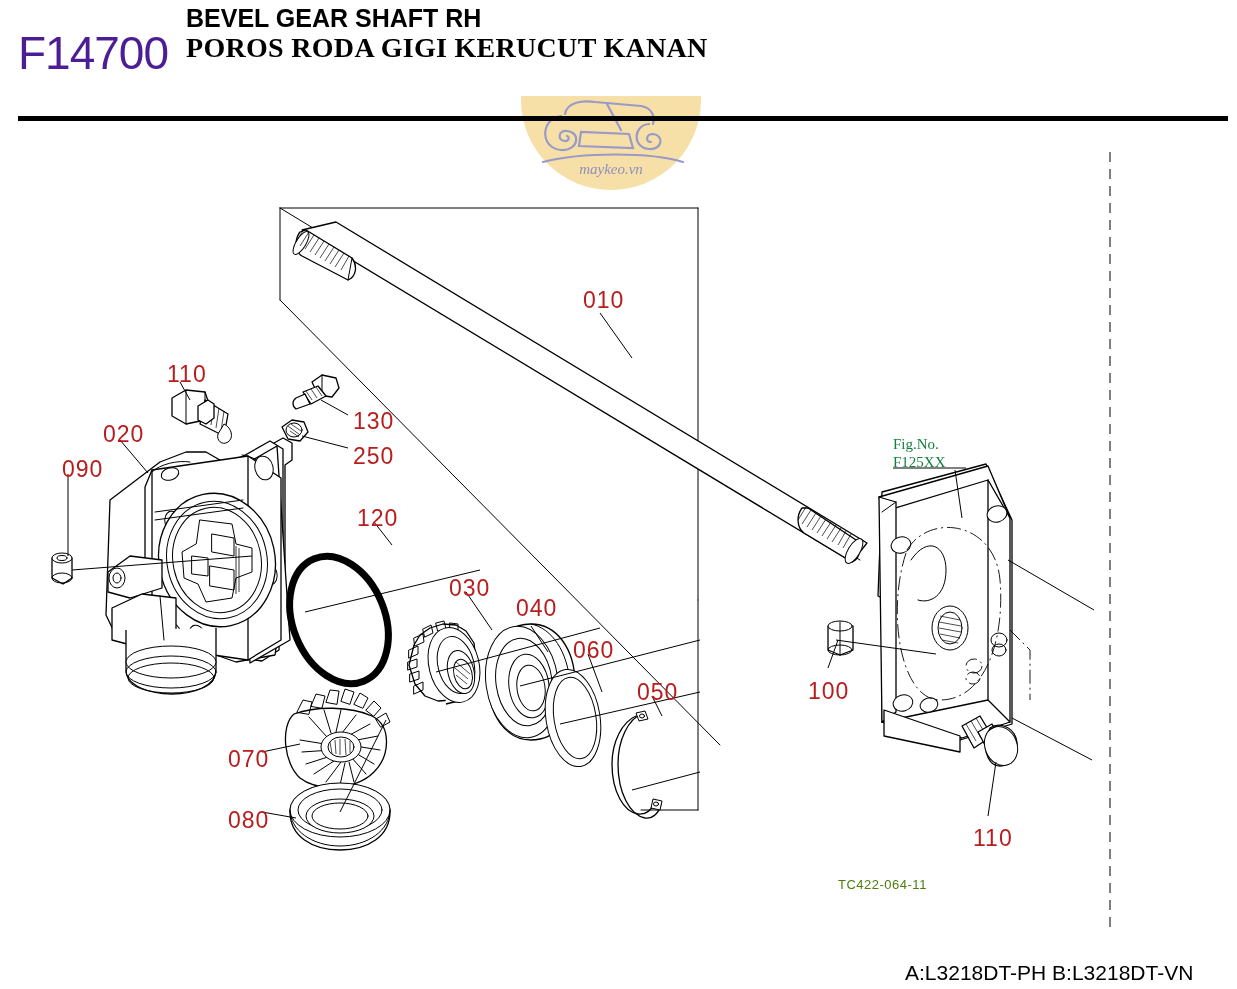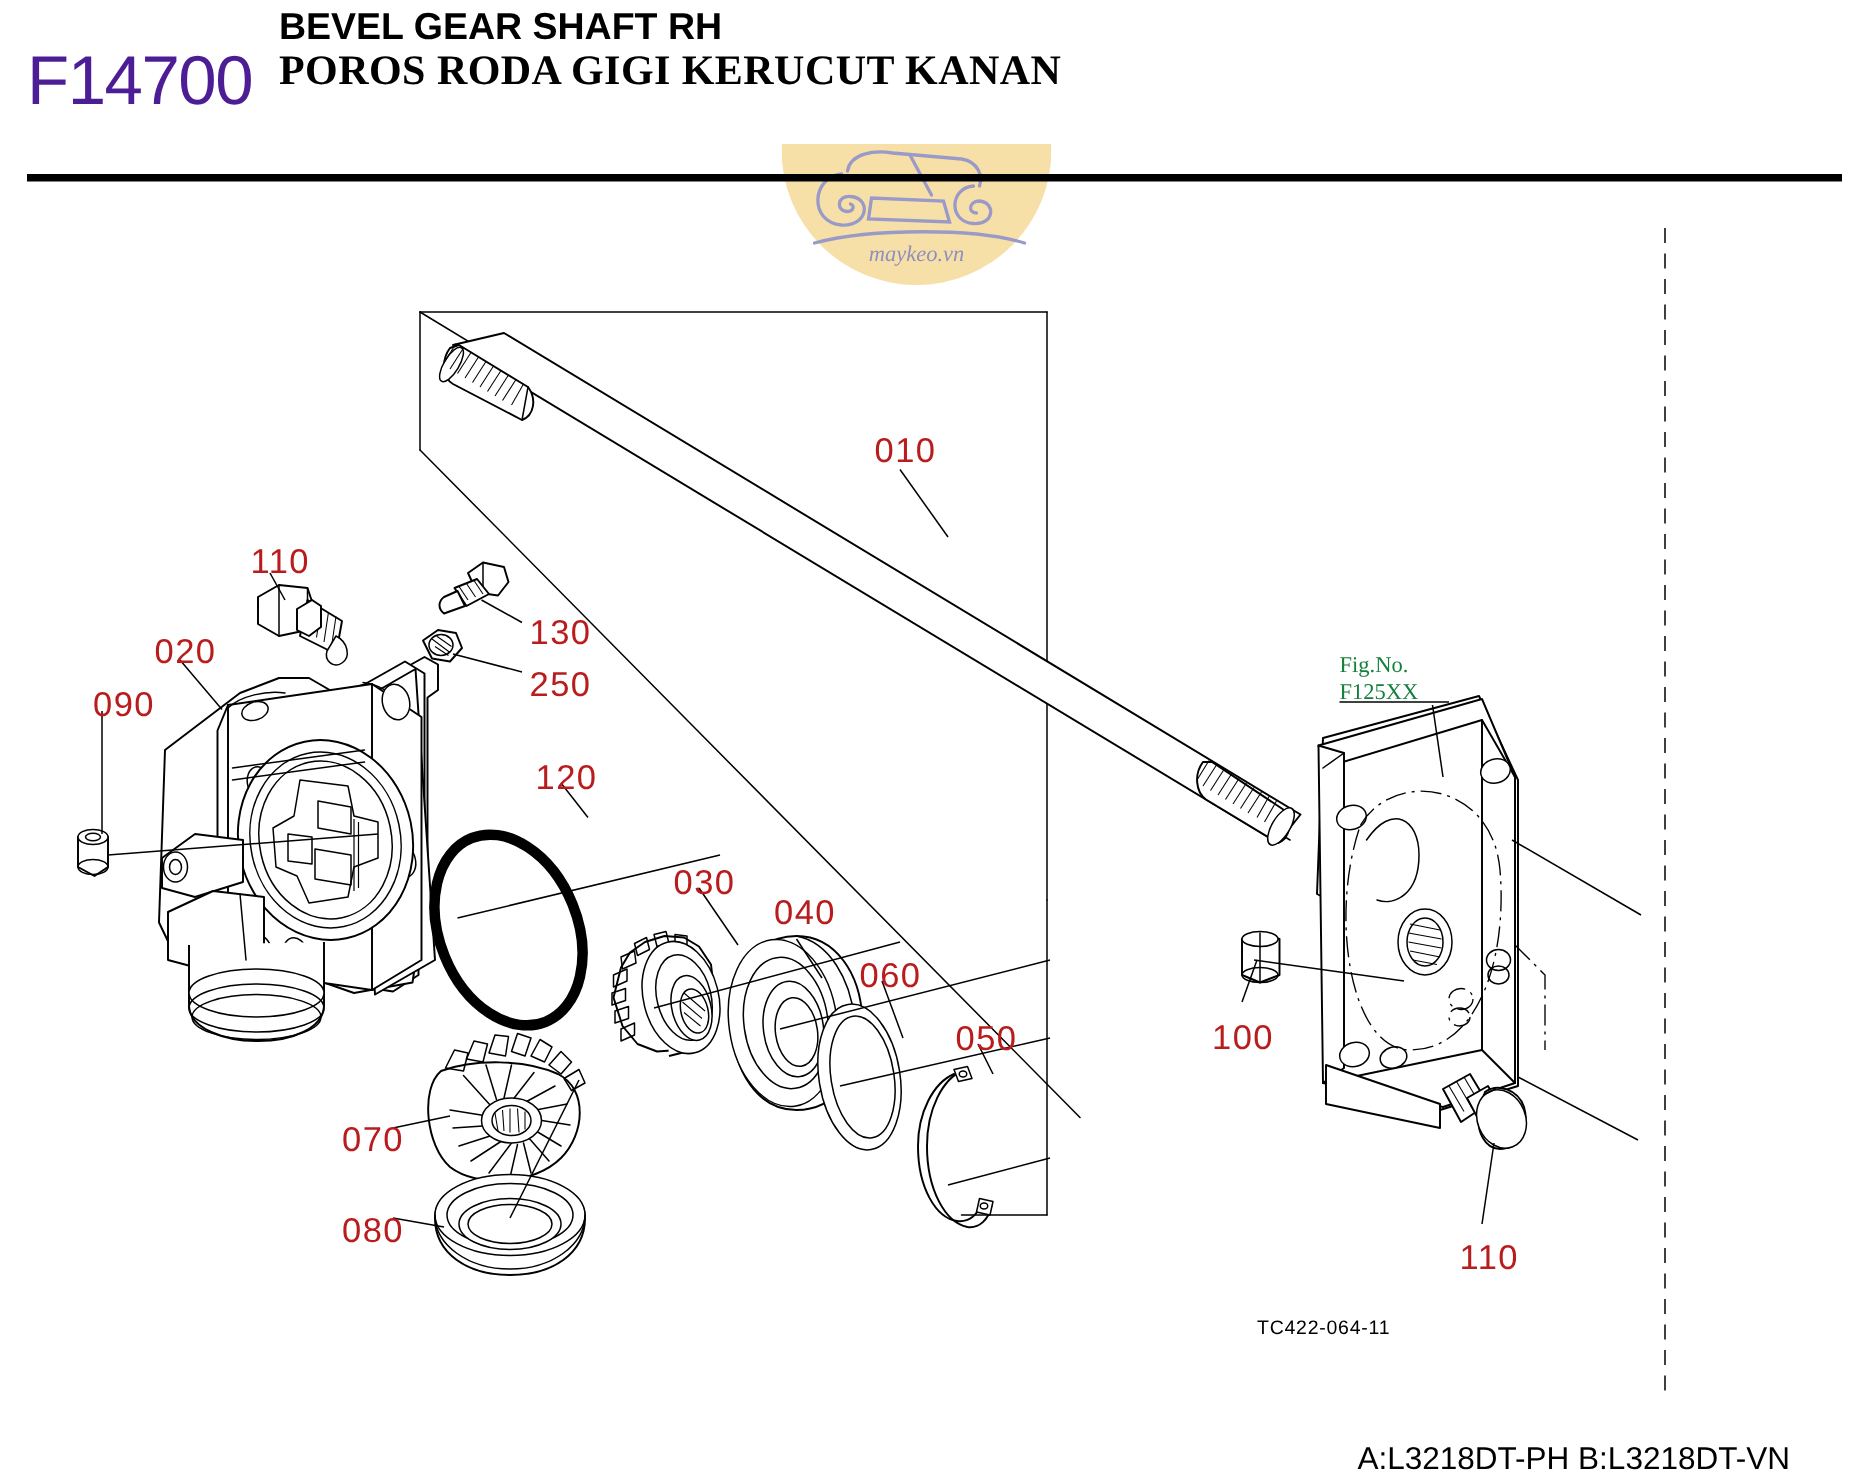--- a/index.html
+++ b/index.html
@@ -106,21 +106,21 @@
     color: #15803d;
     white-space: nowrap;
   }
   #drawing-number {
     position: absolute;
     left: 838px;
     top: 877px;
     font-family: "Liberation Sans", sans-serif;
     font-size: 13px;
     letter-spacing: 0.5px;
-    color: #000000;
+    color: #4d7c0f;
     white-space: nowrap;
   }
   #model-note {
     position: absolute;
     left: 905px;
     top: 961px;
     font-family: "Liberation Sans", sans-serif;
     font-size: 21px;
     color: #000;
     white-space: nowrap;

